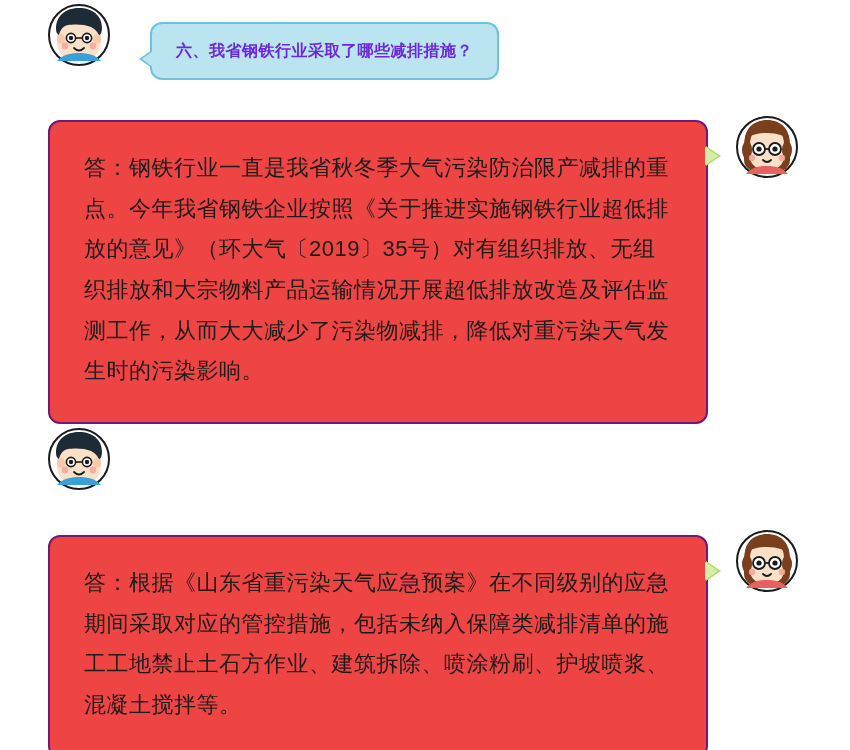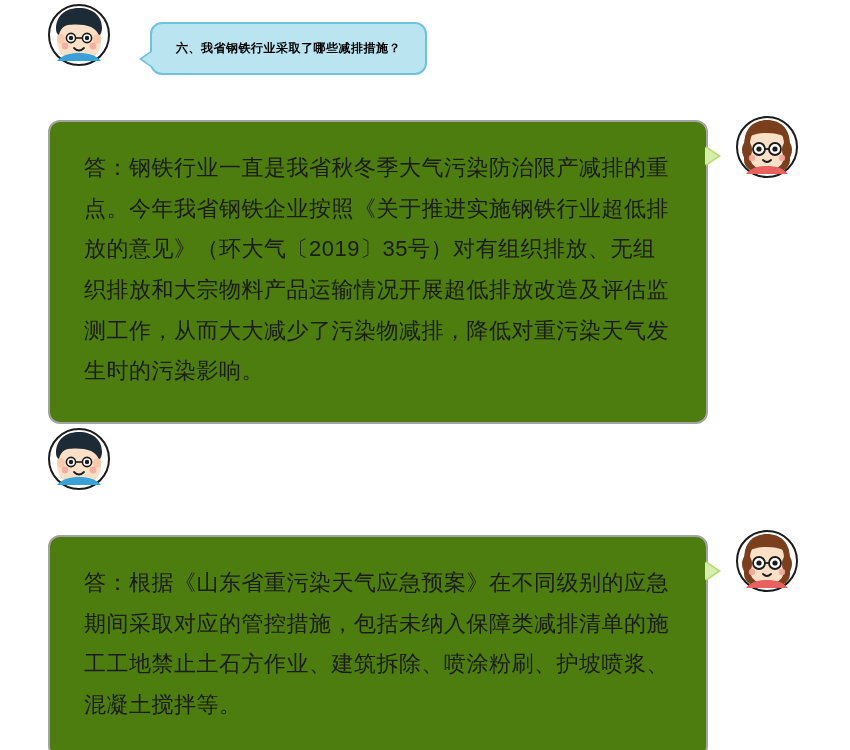--- a/index.html
+++ b/index.html
@@ -30,23 +30,23 @@
     align-items: flex-start;
   }
 
   .question-bubble {
     position: relative;
     background: #b9e4f0;
     border: 2px solid #6ec3df;
     border-radius: 12px;
     padding: 16px 24px;
     box-sizing: border-box;
-    font-size: 12px;
+    font-size: 16px;
     font-weight: bold;
-    color: #000000;
+    color: #6d28d9;
     letter-spacing: 0.5px;
     line-height: 1.4;
   }
 
   
   .question-bubble::before {
     content: "";
     position: absolute;
     left: -13px;
     top: 26px;
@@ -70,22 +70,22 @@
 
   
   .qa-answer {
     position: relative;
     display: flex;
     align-items: flex-start;
   }
 
   .answer-bubble {
     position: relative;
-    background: #4d7c0f;
-    border: 2px solid #a3a3a3;
+    background: #ef4444;
+    border: 2px solid #701a75;
     border-radius: 12px;
     padding: 26px 34px 30px 34px;
     box-sizing: border-box;
     font-size: 22px;
     color: #1b1b1b;
     line-height: 1.85;
     letter-spacing: 0.5px;
   }
 
   

